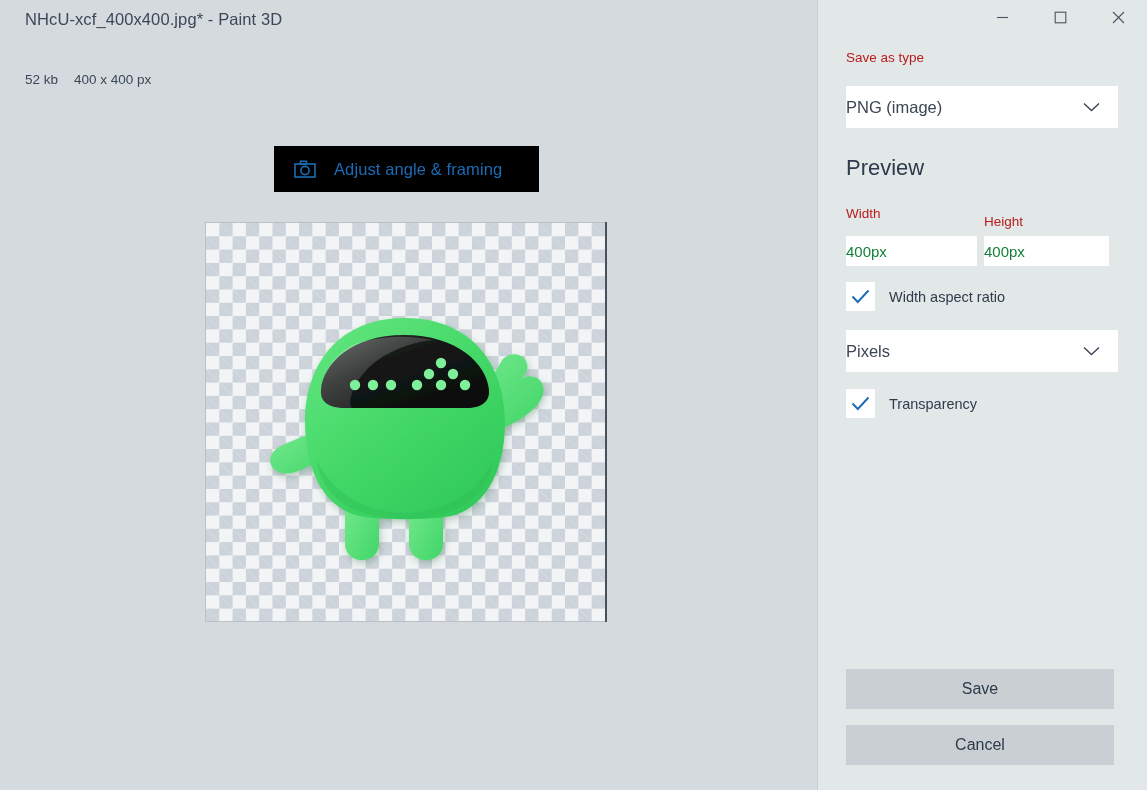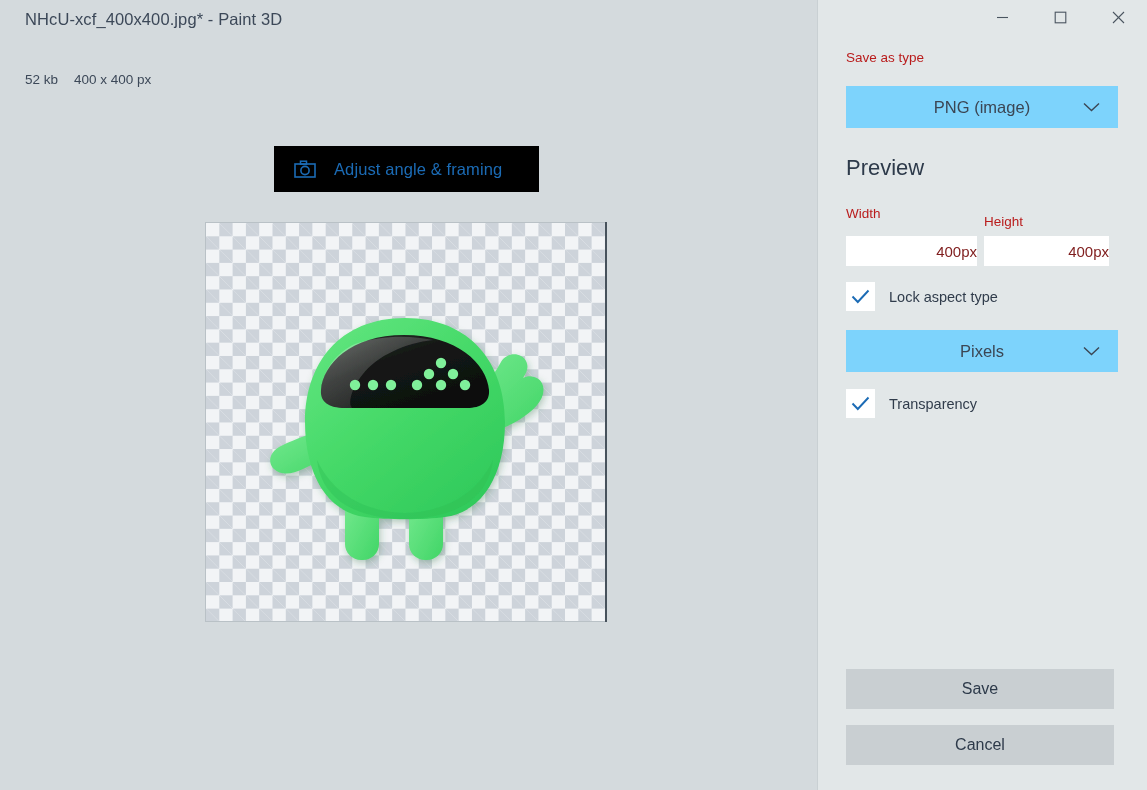--- a/index.html
+++ b/index.html
@@ -150,25 +150,25 @@
   .panel-label {
     position: absolute;
     font-size: 13.5px;
     color: #b91c1c;
   }
 
   #save-as-type-label { left: 28px; top: 50px; }
 
   .combo {
     position: absolute;
-    background: #7dd3fc;
+    background: #ffffff;
     border: none;
     display: flex;
     align-items: center;
-    justify-content: center;
+    justify-content: flex-start;
     cursor: pointer;
     font-family: inherit;
   }
   .combo .combo-text {
     font-size: 16.5px;
     color: #3b4654;
   }
   .combo .chev {
     position: absolute;
     right: 18px;
@@ -190,24 +190,24 @@
   }
 
   #width-label  { left: 28px;  top: 206px; }
   #height-label { left: 166px; top: 206px; margin-top: 8px; }
 
   .dim-input {
     position: absolute;
     height: 30px;
     background: #ffffff;
     border: none;
-    text-align: right;
+    text-align: left;
     font-family: inherit;
     font-size: 15px;
-    color: #7f1d1d;
+    color: #15803d;
   }
   #width-input  { left: 28px;  top: 236px; width: 131px; }
   #height-input { left: 166px; top: 236px; width: 125px; }
 
   .checkrow {
     position: absolute;
     display: flex;
     align-items: center;
     cursor: pointer;
   }
@@ -382,21 +382,21 @@
 
   <input class="dim-input" id="width-input" value="400px" style="">
   <input class="dim-input" id="height-input" value="400px" style="">
 
   <div class="checkrow" id="lock-aspect-row">
     <span class="checkbox-box">
       <svg width="19" height="15" viewBox="0 0 19 15">
           <polyline points="1.5,7.5 6.8,13 17.5,1.5" stroke="#1b6bb5" stroke-width="1.9" fill="none"></polyline>
         </svg>
     </span>
-    <span class="check-label">Lock aspect type</span>
+    <span class="check-label">Width aspect ratio</span>
   </div>
 
   <button class="combo" id="units-combo">
     <span class="combo-text">Pixels</span>
     <span class="chev">
       <svg width="17" height="10" viewBox="0 0 17 10">
           <polyline points="1,1.5 8.5,8.5 16,1.5" stroke="#3b4654" stroke-width="1.4" fill="none"></polyline>
         </svg>
     </span>
   </button>

